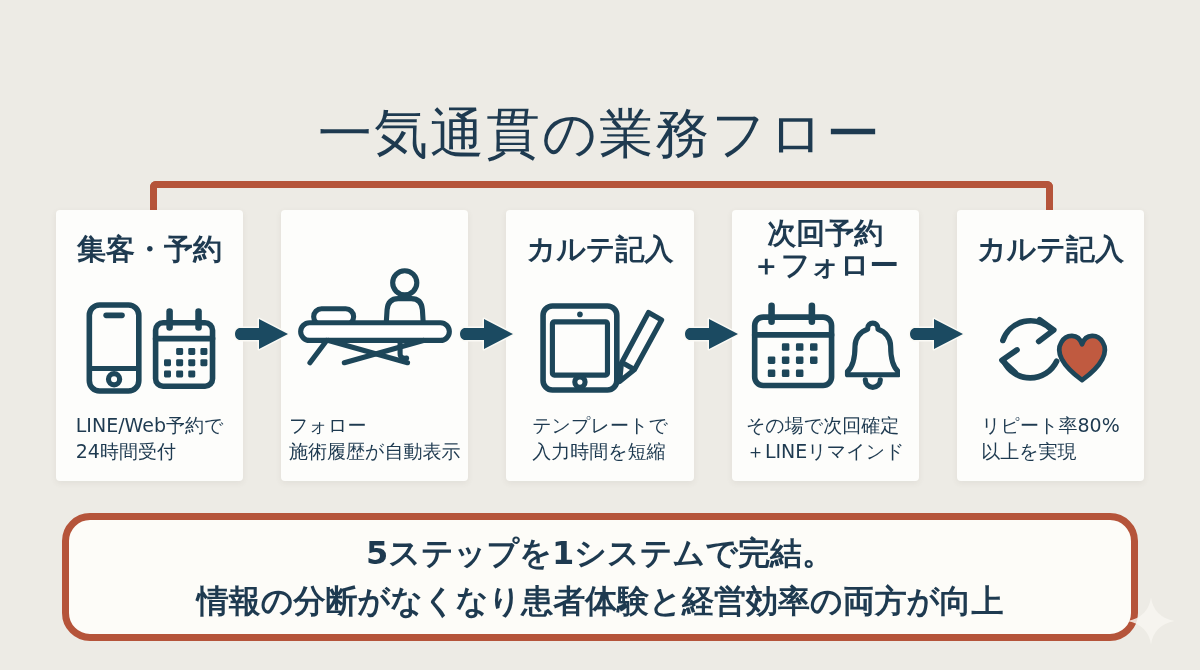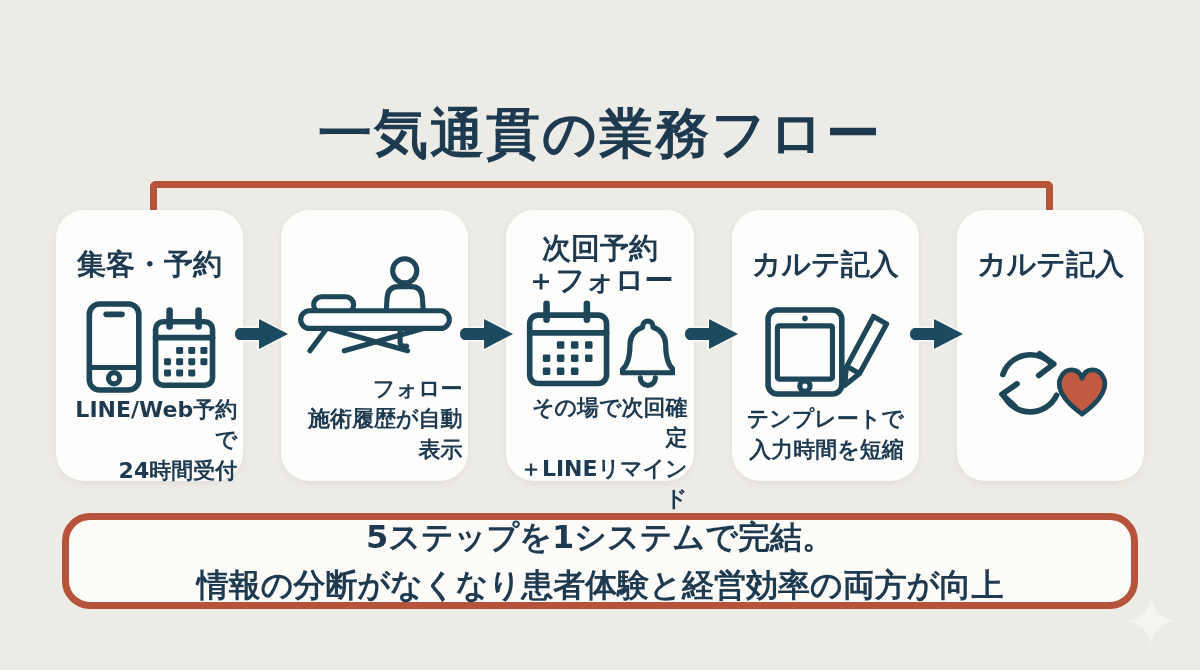--- a/index.html
+++ b/index.html
@@ -19,21 +19,21 @@
   }
   .canvas{
     position:relative;
     width:1200px;height:670px;
     background:var(--background);
     overflow:hidden;
   }
   .main-title{
     position:absolute;left:0;top:62px;width:100%;
     text-align:center;
-    font-size:54px;font-weight:700;
+    font-size:54px;font-weight:400;
     color:var(--text-dark-navy);
     letter-spacing:2px;
     white-space:pre-line;
   }
   .bracket{
     position:absolute;
     left:150px;top:181px;width:889px;height:34px;
     border-top:7px solid var(--accent-terracotta);
     border-left:7px solid var(--accent-terracotta);
     border-right:7px solid var(--accent-terracotta);
@@ -42,58 +42,58 @@
   }
   .cards-row{
     position:absolute;
     left:56px;top:210px;width:1088px;height:271px;
     display:flex;gap:38px;
     z-index:1;
   }
   .card{
     flex:1 1 0;
     background:var(--card-background);
-    border-radius:28px;
+    border-radius:4px;
     box-shadow:0 2px 6px rgba(90,80,60,0.08);
     display:flex;flex-direction:column;align-items:center;
-    padding:19px 6px 16px;
+    padding:4px 6px 16px;
     box-sizing:border-box;
   }
   .card-title{
     min-height:70px;
     display:flex;align-items:center;justify-content:center;
     text-align:center;
     font-size:29px;font-weight:800;line-height:1.12;
     color:var(--text-dark-navy);
     white-space:pre-line;
   }
   .card-icon-area{
     flex:1 1 auto;
     display:flex;align-items:center;justify-content:center;
     width:100%;
   }
   .card-caption{
     min-height:53px;
-    text-align:right;
-    font-size:22px;font-weight:700;line-height:1.38;
+    text-align:left;
+    font-size:19px;font-weight:400;line-height:1.38;
     color:var(--text-dark-navy);
     white-space:pre-line;
   }
   .flow-arrow{
     position:absolute;top:312px;width:64px;height:44px;z-index:2;
   }
   .flow-arrow-path{
     fill:var(--arrow);
     stroke:#fbfaf5;stroke-width:3;paint-order:stroke;
     stroke-linejoin:round;
   }
   .arrow-1{left:229px;} .arrow-2{left:454px;} .arrow-3{left:679px;} .arrow-4{left:904px;}
   .summary-box{
     position:absolute;
-    left:62px;top:513px;width:1076px;height:96px;
+    left:62px;top:513px;width:1076px;height:128px;
     background:var(--summary-box-background);
     border:7px solid var(--accent-terracotta);
     border-radius:28px;
     box-sizing:border-box;
     display:flex;align-items:center;justify-content:center;
     z-index:2;
   }
   .summary-text{
     text-align:center;
     font-size:32px;font-weight:800;line-height:1.5;
@@ -168,20 +168,40 @@
           <path class="ic5" d="M33 87 L15 111"></path>
           <path class="ic5" d="M35 87 L120 111"></path>
           <path class="ic5" d="M137 87 L52 111"></path>
         </svg>
       </div>
       <div class="card-caption">フォロー
 施術履歴が自動表示</div>
     </div>
 
     <div class="card">
+      <div class="card-title">カルテ記入</div>
+      <div class="card-icon-area">
+        <svg width="140" height="96" viewBox="0 0 150 100">
+          <g>
+            <rect class="ic" x="14" y="5" width="79" height="90" rx="10"></rect>
+            <circle class="ic-fill" cx="53.5" cy="14" r="3"></circle>
+            <rect class="ic5" x="24" y="22" width="59" height="57" rx="2"></rect>
+            <circle class="ic5" cx="53.5" cy="86.5" r="5.5"></circle>
+          </g>
+          <g>
+            <path class="ic5" d="M127 12 L141 20 L112 73 L96 86 L98 66 Z"></path>
+            <path class="ic5" d="M101 67 L110 72"></path>
+          </g>
+        </svg>
+      </div>
+      <div class="card-caption">テンプレートで
+入力時間を短縮</div>
+    </div>
+
+    <div class="card">
       <div class="card-title">次回予約
 ＋フォロー</div>
       <div class="card-icon-area">
         <svg width="150" height="94" viewBox="0 0 160 100">
           <g>
             <rect class="ic" x="5" y="17" width="82" height="73" rx="9"></rect>
             <line class="ic-thick" x1="23" y1="5" x2="23" y2="22"></line>
             <line class="ic-thick" x1="66" y1="5" x2="66" y2="22"></line>
             <line class="ic" x1="5" y1="36" x2="87" y2="36"></line>
             <g class="ic-fill">
@@ -203,50 +223,32 @@
           </g>
         </svg>
       </div>
       <div class="card-caption">その場で次回確定
 ＋LINEリマインド</div>
     </div>
 
     <div class="card">
       <div class="card-title">カルテ記入</div>
       <div class="card-icon-area">
-        <svg width="140" height="96" viewBox="0 0 150 100">
-          <g>
-            <rect class="ic" x="14" y="5" width="79" height="90" rx="10"></rect>
-            <circle class="ic-fill" cx="53.5" cy="14" r="3"></circle>
-            <rect class="ic5" x="24" y="22" width="59" height="57" rx="2"></rect>
-            <circle class="ic5" cx="53.5" cy="86.5" r="5.5"></circle>
-          </g>
-          <g>
-            <path class="ic5" d="M127 12 L141 20 L112 73 L96 86 L98 66 Z"></path>
-            <path class="ic5" d="M101 67 L110 72"></path>
-          </g>
-        </svg>
-      </div>
-      <div class="card-caption">テンプレートで
-入力時間を短縮</div>
-    </div>
-
-    <div class="card">
-      <div class="card-title">カルテ記入</div>
-      <div class="card-icon-area">
         <svg width="132" height="96" viewBox="0 0 140 100">
           <g>
             <path class="ic" d="M20 42 A31 31 0 0 1 71 30"></path>
             <path class="ic" d="M59 20 L74 31 L58 43"></path>
             <path class="ic" d="M77 64 A31 31 0 0 1 21 64"></path>
             <path class="ic" d="M35 52 L19 63 L33 76"></path>
           </g>
           <path class="heart" d="M104 84 C82 68 76 54 82 44 C87 35 100 34 104 46 C108 34 121 35 126 44 C132 54 126 68 104 84 Z"></path>
         </svg>
       </div>
+      <div class="card-caption">リピート率80%
+以上を実現</div>
     </div>
 
   </div>
 
   <svg class="flow-arrow arrow-1" viewBox="0 0 64 44">
     <path class="flow-arrow-path" d="M30 7 L59 22 L30 37 L30 28 L10 28 A6.5 6.5 0 0 1 10 16 L30 16 Z"></path>
   </svg>
   <svg class="flow-arrow arrow-2" viewBox="0 0 64 44">
     <path class="flow-arrow-path" d="M30 7 L59 22 L30 37 L30 28 L10 28 A6.5 6.5 0 0 1 10 16 L30 16 Z"></path>
   </svg>

